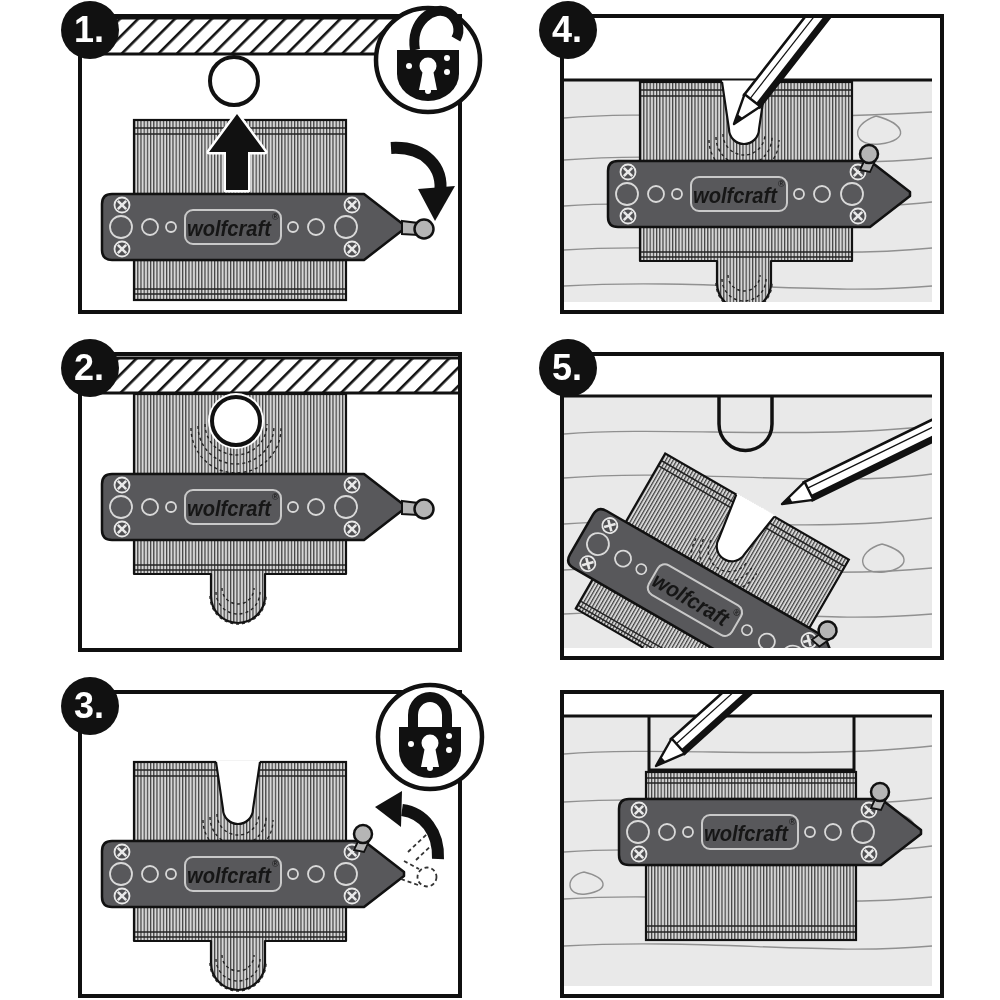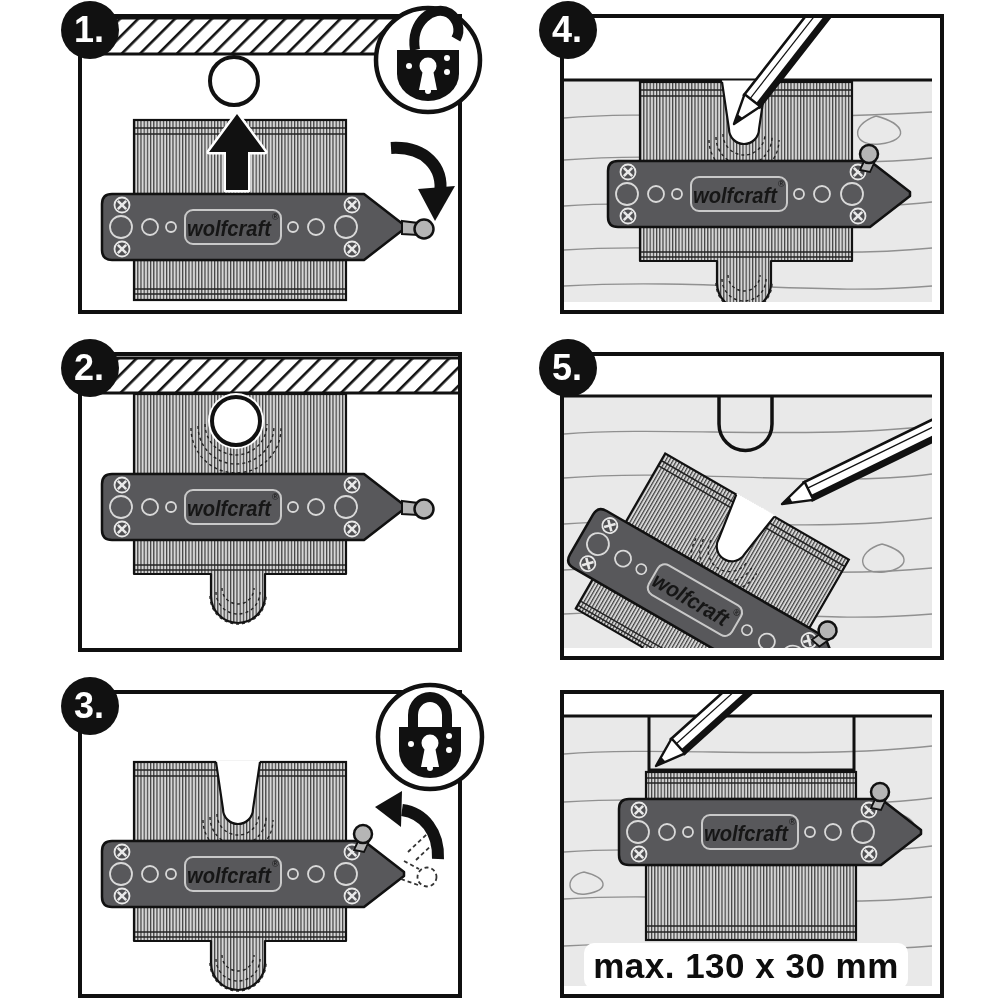--- a/index.html
+++ b/index.html
@@ -270,17 +270,14 @@
     <path d="M-17,-8 V-20 A17,18 0 0 1 17,-20 V-8" fill="none" stroke="#111" stroke-width="10"></path>
     <path d="M-31,-8 H31 V16 A31,27 0 0 1 -31,16 Z" fill="#111"></path>
     <circle cx="0" cy="8" r="8.5" fill="#fff"></circle>
     <polygon points="-5,12 5,12 9,32 -9,32" fill="#fff"></polygon>
     <circle cx="-19" cy="9" r="3" fill="#fff"></circle>
     <circle cx="19" cy="1" r="3" fill="#fff"></circle>
     <circle cx="19" cy="15" r="3" fill="#fff"></circle>
     <circle cx="0" cy="33" r="3" fill="#fff"></circle>
   </svg>
 
-  <div class="max-label">
-    <span>max. 130 x 30 mm</span>
-  </div>
 
 </div>
 
 </body></html>

